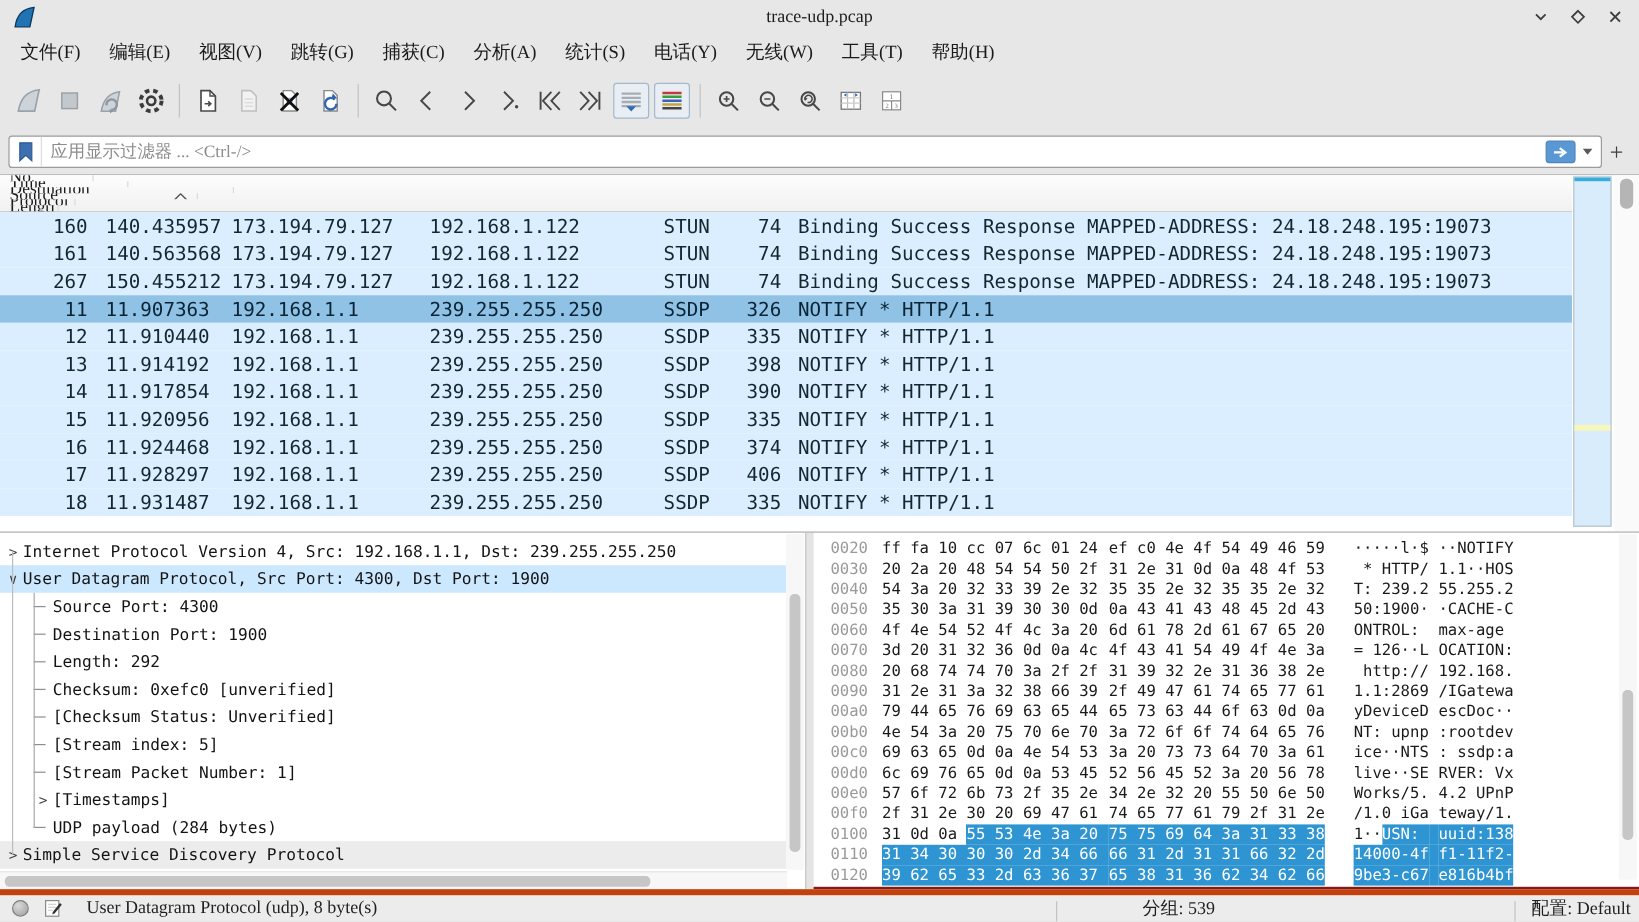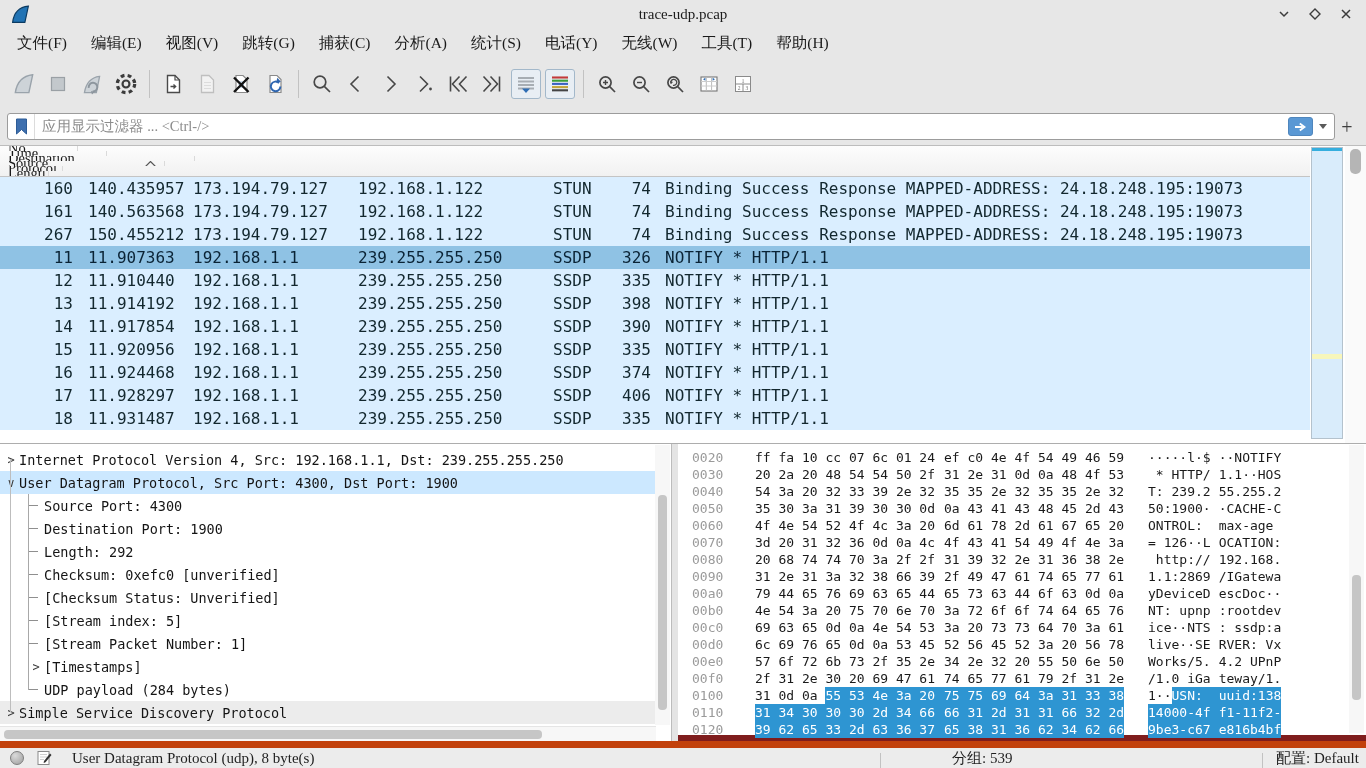--- a/index.html
+++ b/index.html
@@ -65,33 +65,33 @@
   .dspacer { width:28px; flex:none; }
   .drow.lvl1 .exp { margin-left:0; }
   .tick { width:10px; height:0; border-top:1px solid #8f8f8f; margin-right:6px; flex:none; }
   .vline-root { position:absolute; left:10px; top:15px; height:253px; border-left:1px solid #bdbdbd; }
   .vline-child { position:absolute; left:28px; top:50px; height:196px; border-left:1px solid #a8a8a8; }
   .details-vscroll { position:absolute; right:1px; top:1px; width:15px; height:280px; background:#f7f7f7; }
   .details-vthumb { position:absolute; left:3px; top:50px; width:9px; height:215px; background:#c6c6c6; border-radius:4px; }
   .details-hscroll { position:absolute; left:0; bottom:0; width:656px; height:15px; background:#f7f7f7; border-top:1px solid #e5e5e5; }
   .details-hthumb { position:absolute; left:4px; top:3px; width:538px; height:9px; background:#c6c6c6; border-radius:4px; }
   .splitter { width:6px; background:#e4e4e4; }
-  .hex-pane { flex:1; background:#fff; position:relative; border-bottom:6px solid #7f1d1d; padding-top:5px; }
+  .hex-pane { flex:1; background:#fff; position:relative; border-bottom:2px solid #7f1d1d; padding-top:5px; }
   .hexrow { height:17px; display:flex; align-items:stretch; font-family:"DejaVu Sans Mono","Liberation Mono",monospace; font-size:13px; line-height:17px; white-space:pre; color:#1a1a1a; }
   .hoff { width:35px; margin-left:14px; color:#9a9a9a; flex:none; }
-  .hexbytes { display:flex; margin-left:28px; }
+  .hexbytes { display:flex; margin-left:8px; }
   .asciibytes { display:flex; margin-left:24px; }
   .hgap { display:inline-block; width:9px; }
   .agap { display:inline-block; width:8px; }
   .hl { background:#2e95d2; color:#fff; }
   .hex-vscroll { position:absolute; right:2px; top:1px; width:15px; height:288px; background:#f7f7f7; }
   .hex-vthumb { position:absolute; left:3px; top:130px; width:9px; height:125px; background:#c6c6c6; border-radius:4px; }
 
   
-  .statusbar { height:27px; display:flex; align-items:center; border-top:7px solid #c2410c; background:#ececec; font-size:15px; padding-left:10px; position:relative; color:#1f1f1f; }
+  .statusbar { height:27px; display:flex; align-items:center; border-top:5px solid #c2410c; background:#ececec; font-size:15px; padding-left:10px; position:relative; color:#1f1f1f; }
   .expert-icon { width:14px; height:14px; border-radius:50%; border:1px solid #7d7d7d; background:radial-gradient(circle at 35% 30%, #dadada, #9e9e9e); }
   .note-btn { margin-left:13px; display:flex; }
   .status-left-text { margin-left:20px; }
   .sb-sep { position:absolute; top:5px; width:1px; height:17px; background:#c2c2c2; }
   .sb-packets { position:absolute; left:952px; }
   .sb-profile { position:absolute; left:1276px; }
 </style>
 </head>
 <body>
 

